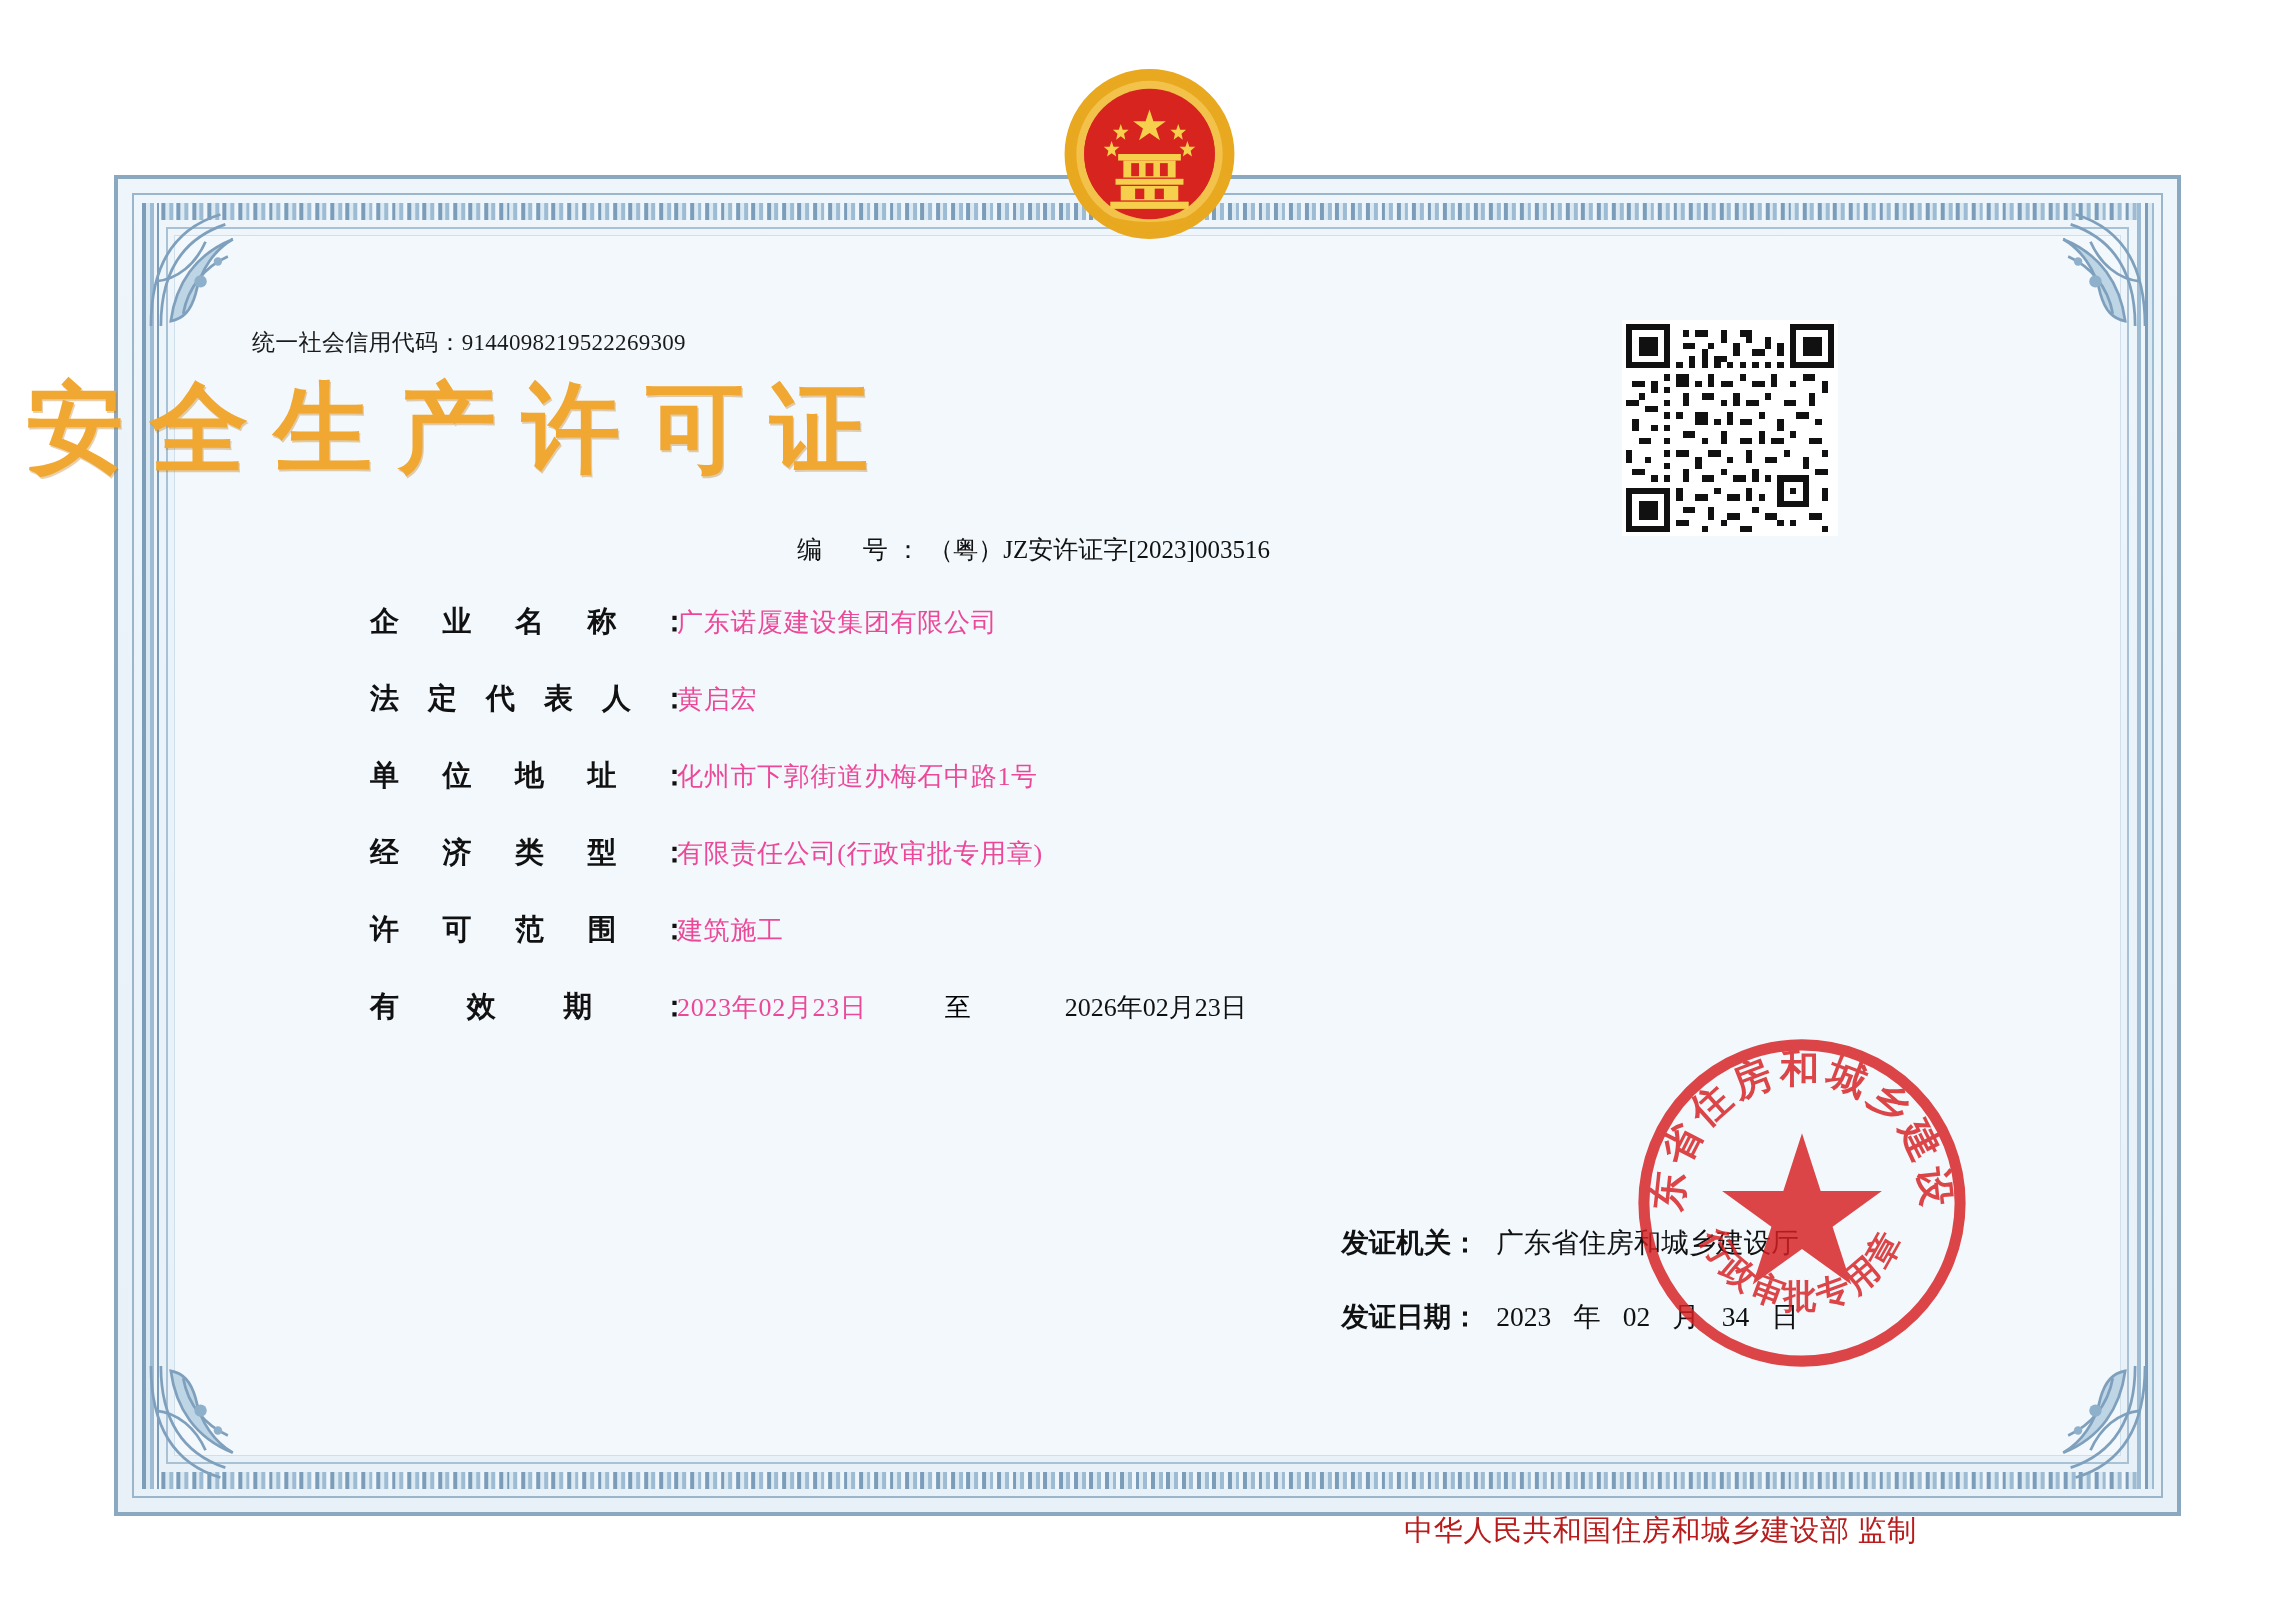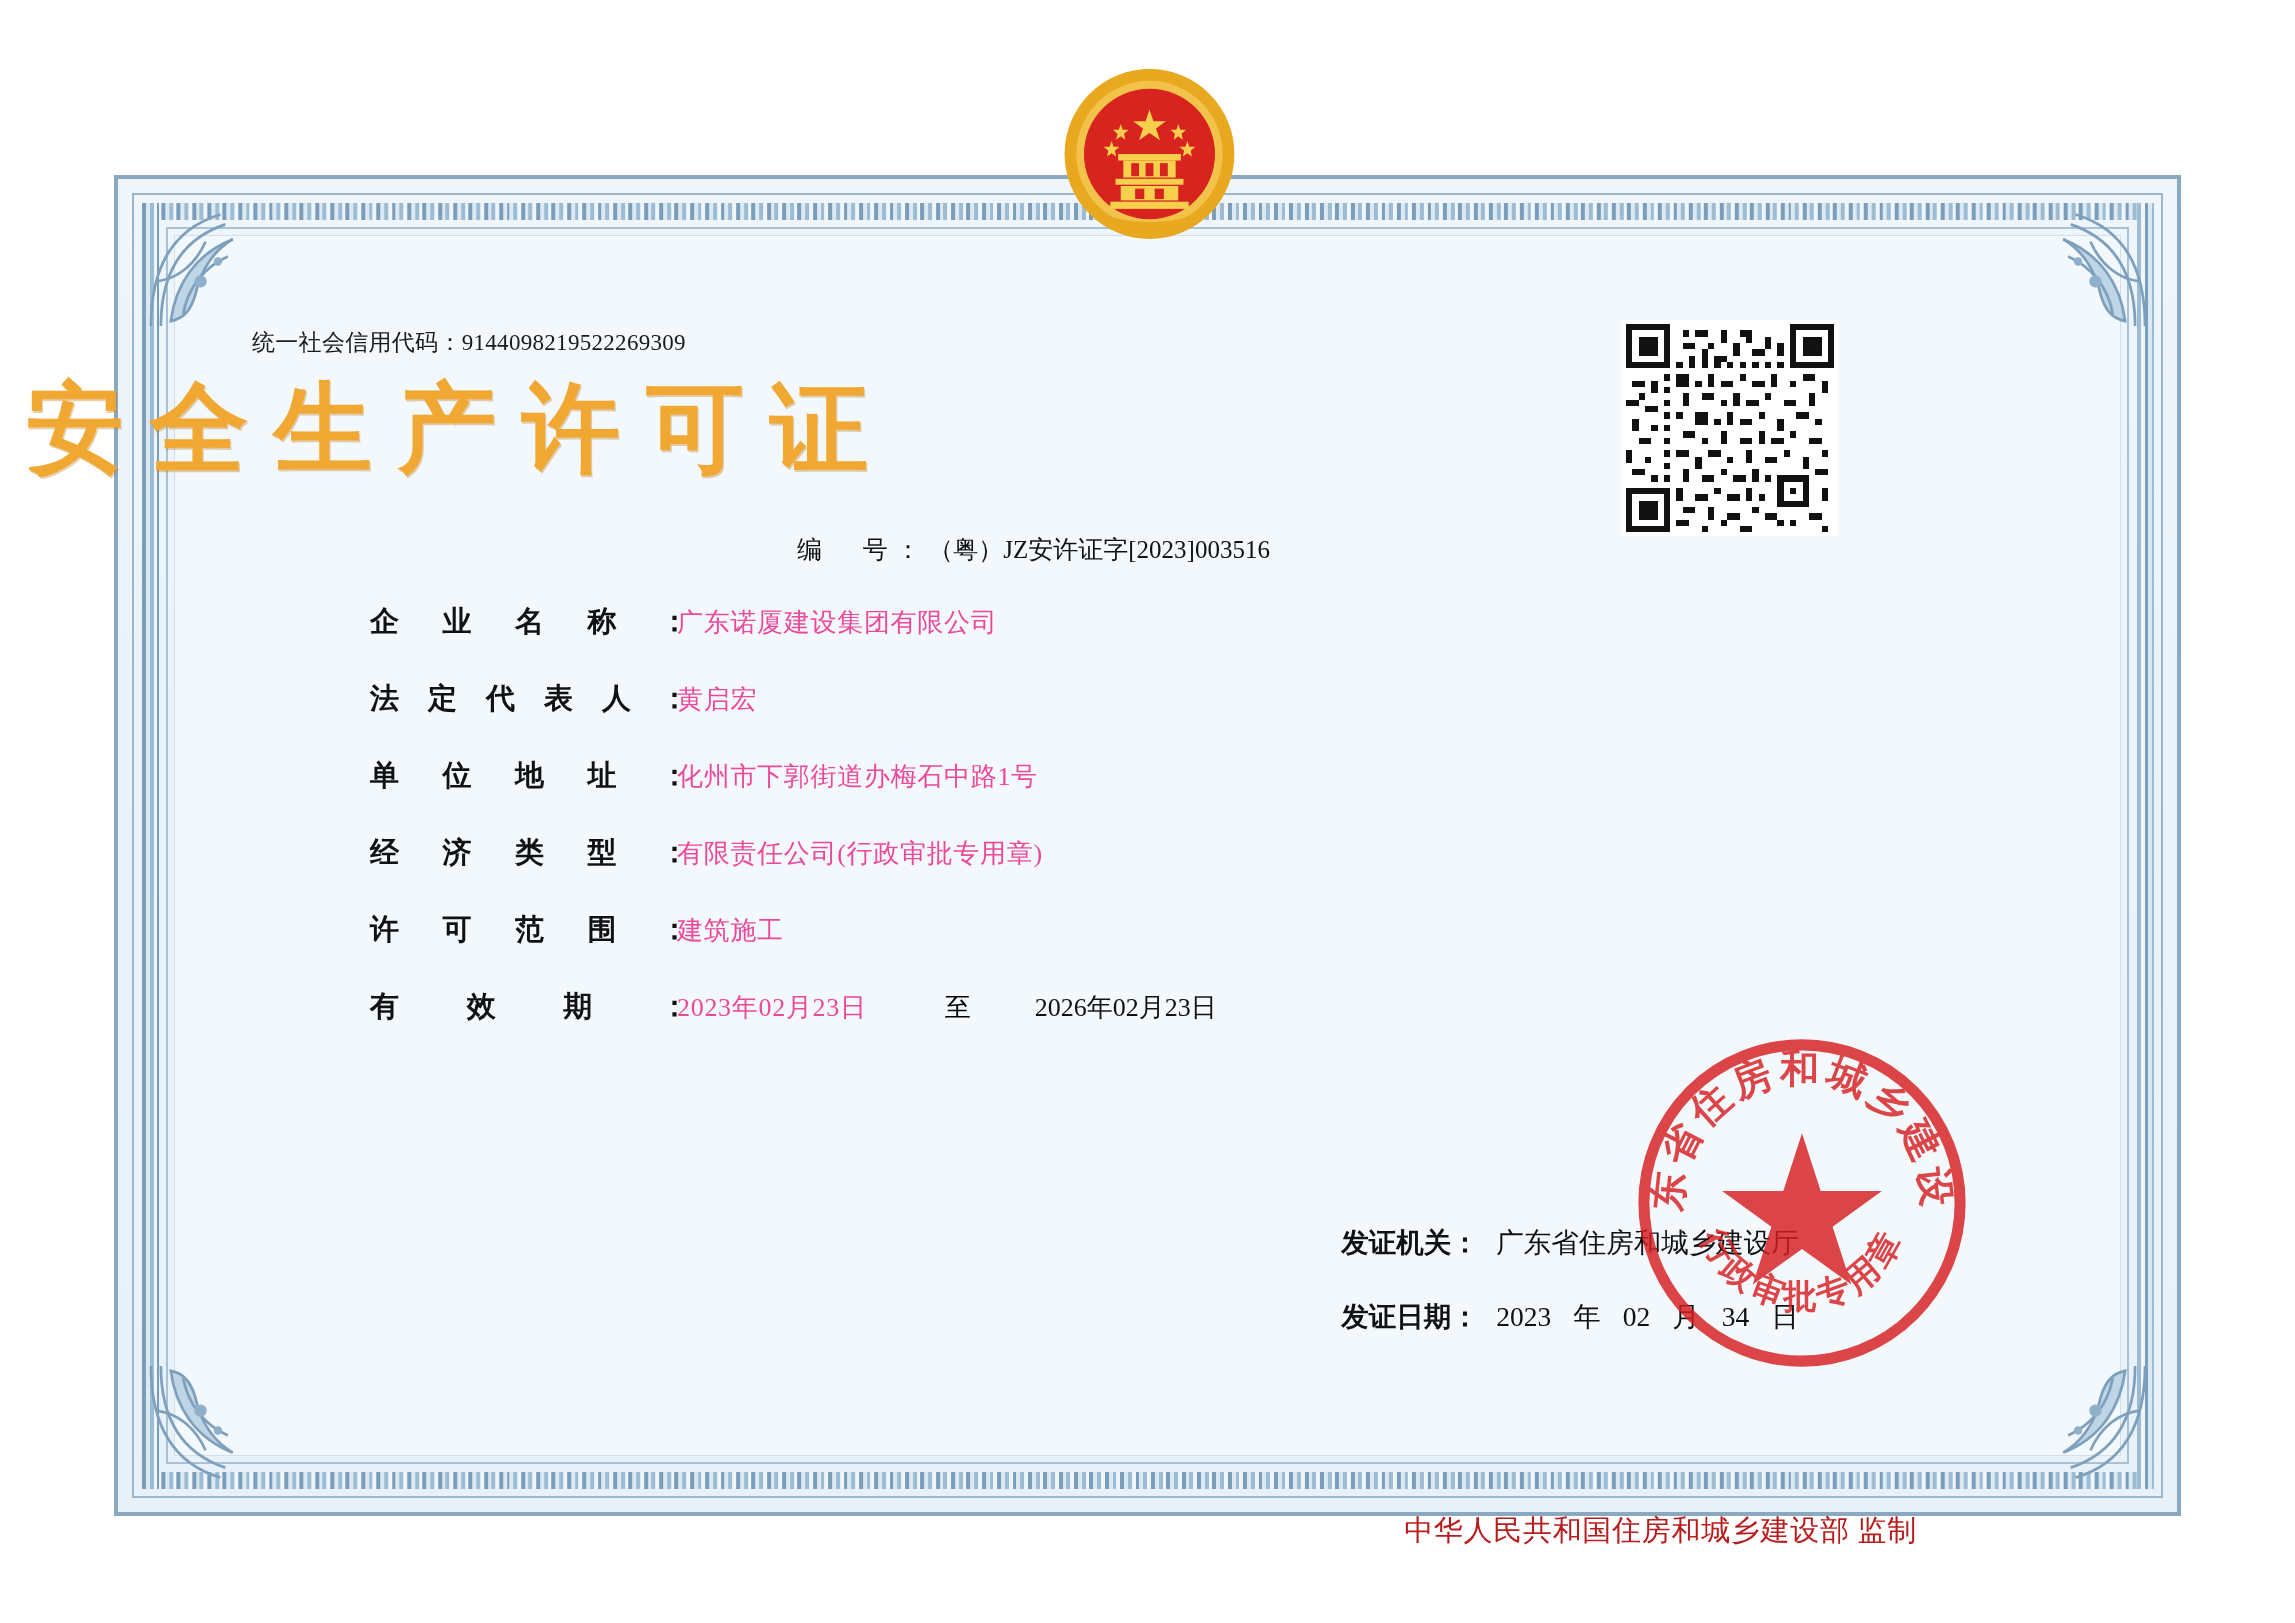--- a/index.html
+++ b/index.html
@@ -184,21 +184,21 @@
   .flabel .ch { display: inline-block; }
   .flabel .colon { width: 17px; text-align: right; }
   .fvalue {
     font-size: 26px;
     color: #ec4899;
     letter-spacing: 0.7px;
   }
   .fvalue-2 {
     font-size: 26px;
     color: #111;
-    margin-left: 64px;
+    margin-left: 94px;
   }
   .to-word { font-size: 26px; margin-left: 78px; }
 
   
   .issuer {
     position: absolute;
     right: 157px;
     top: 1225px;
     text-align: center;
     width: 654px;

